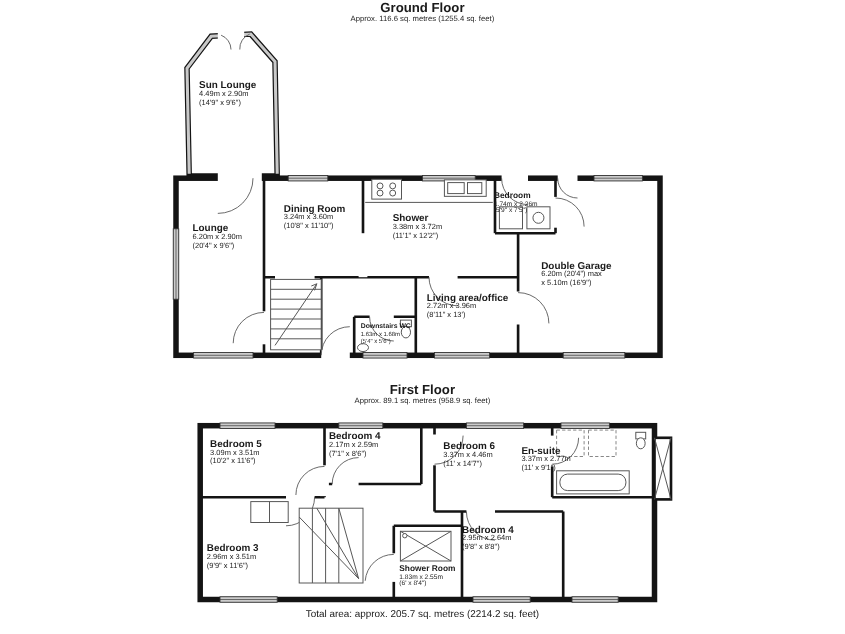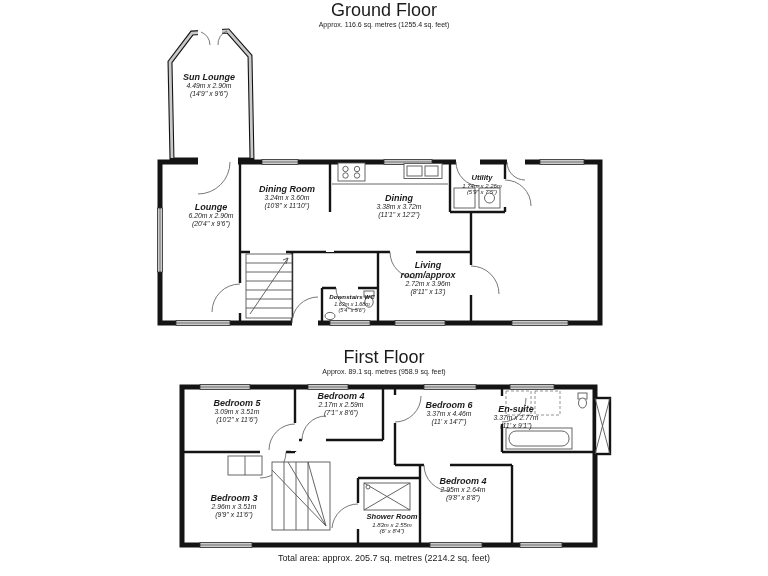--- a/index.html
+++ b/index.html
@@ -14,29 +14,29 @@
   .glz{fill:none;stroke:#c9c9c9;stroke-width:2.8;}
   .win{fill:#cccccc;stroke:#333333;stroke-width:0.8;}
   .wl{stroke:#333333;stroke-width:0.6;}
   .thin{fill:#ffffff;stroke:#555555;stroke-width:0.9;}
   .thinl{fill:none;stroke:#555555;stroke-width:0.9;}
   .door{fill:none;stroke:#555555;stroke-width:0.8;}
   .gap{fill:#ffffff;stroke:none;}
   .dash{fill:none;stroke:#777777;stroke-width:0.8;stroke-dasharray:3 2;}
 
   
-  .rlabel{position:absolute;transform:translate(-50%,-50%);text-align:center;line-height:1.12;font-style:italic;}
+  .rlabel{position:absolute;transform:translate(-50%,-50%);line-height:1.12;}
   .rname{font-weight:700;font-size:9px;}
   .rdim{font-size:6.8px;color:#222;}
   .sm .rname{font-size:7.6px;}
   .sm .rdim{font-size:6px;}
   .tiny .rname{font-size:6.2px;}
   .tiny .rdim{font-size:5.4px;}
   .plan-title{position:absolute;left:50%;transform:translateX(-50%);text-align:center;line-height:1.1;}
-  .tmain{font-weight:400;font-size:18px;}
+  .tmain{font-weight:700;font-size:12px;}
   .tsub{font-size:7px;color:#222;}
   .footer{position:absolute;left:50%;transform:translateX(-50%);top:553px;font-size:9px;}
 </style>
 </head>
 <body>
 
 <div id="stage">
 
 <svg id="plan-svg" width="768" height="576" viewBox="0 0 768 576">
 
@@ -258,31 +258,36 @@
   <div class="rname">Lounge</div>
   <div class="rdim">6.20m x 2.90m</div>
   <div class="rdim">(20'4" x 9'6")</div>
 </div>
 <div class="rlabel" style="left:287px;top:197px;width:58px">
   <div class="rname">Dining Room</div>
   <div class="rdim">3.24m x 3.60m</div>
   <div class="rdim">(10'8" x 11'10")</div>
 </div>
 <div class="rlabel" style="left:399px;top:206px;width:84px">
-  <div class="rname">Dining</div>
+  <div class="rname">Shower</div>
   <div class="rdim">3.38m x 3.72m</div>
   <div class="rdim">(11'1" x 12'2")</div>
 </div>
 <div class="rlabel sm" style="left:482px;top:185px;width:66px">
-  <div class="rname">Utility</div>
+  <div class="rname">Bedroom</div>
   <div class="rdim">1.74m x 2.26m</div>
   <div class="rdim">(5'9" x 7'5")</div>
 </div>
+<div class="rlabel" style="left:535px;top:249px;width:86px">
+  <div class="rname">Double Garage</div>
+  <div class="rdim">6.20m (20'4") max</div>
+  <div class="rdim">x 5.10m (16'9")</div>
+</div>
 <div class="rlabel" style="left:428px;top:278px;width:80px">
-  <div class="rname">Living room/approx</div>
+  <div class="rname">Living area/office</div>
   <div class="rdim">2.72m x 3.96m</div>
   <div class="rdim">(8'11" x 13')</div>
 </div>
 <div class="rlabel tiny" style="left:352px;top:304px;width:48px">
   <div class="rname">Downstairs WC</div>
   <div class="rdim">1.63m x 1.68m</div>
   <div class="rdim">(5'4" x 5'6")</div>
 </div>
 
 <div class="rlabel" style="left:237px;top:411px;width:92px">

